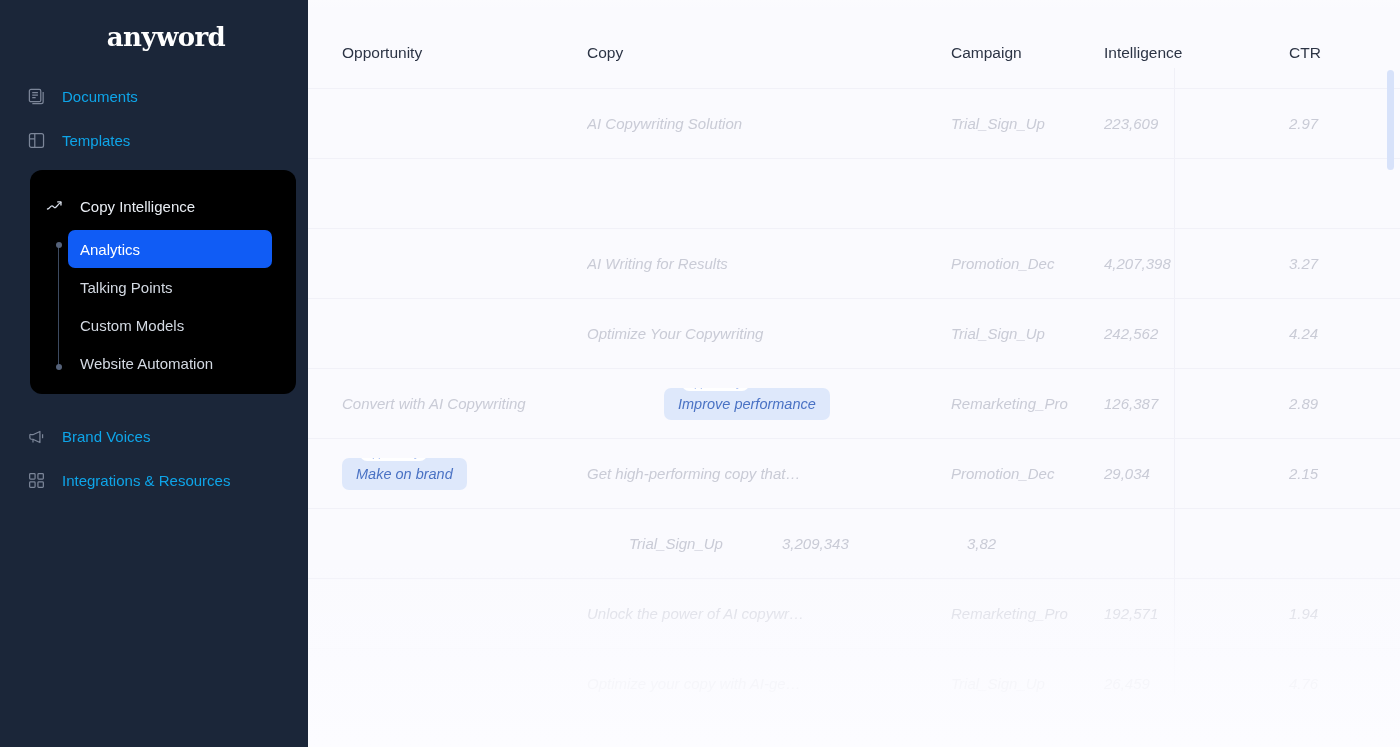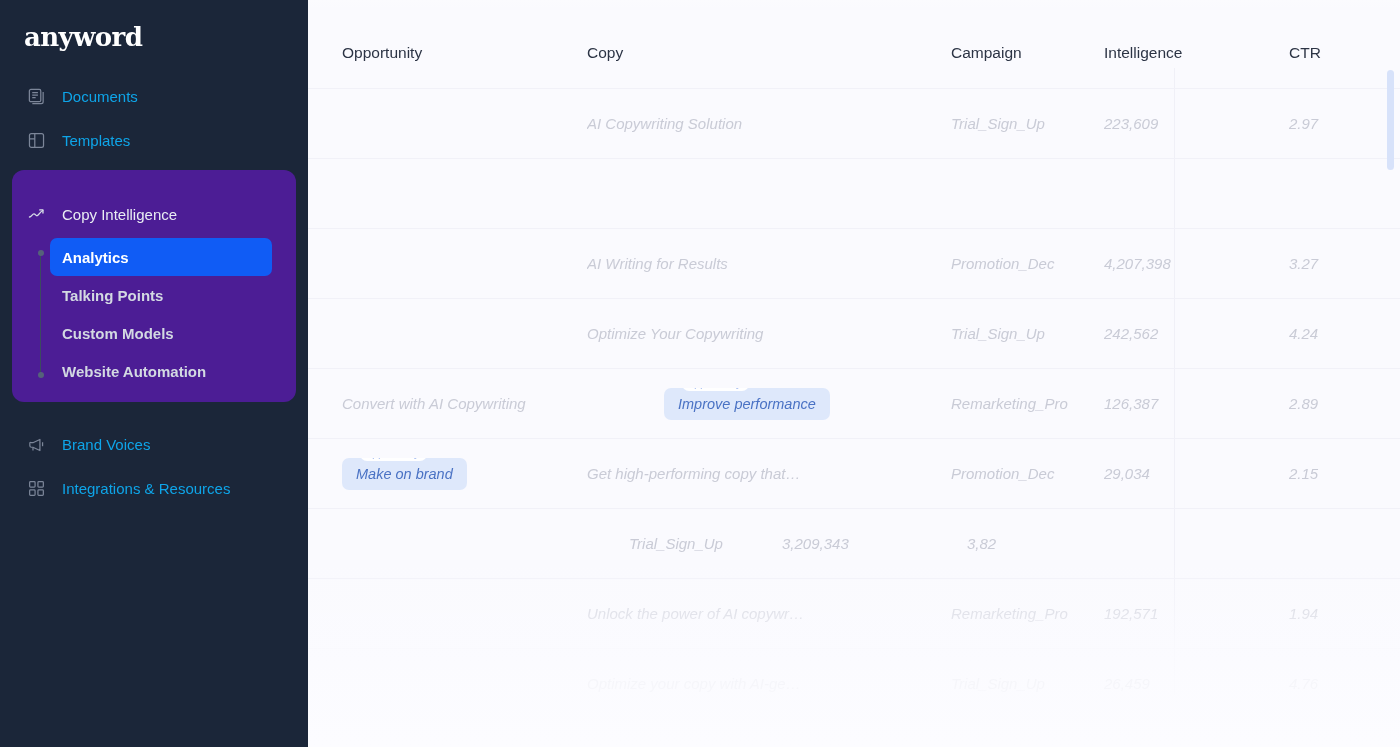--- a/index.html
+++ b/index.html
@@ -23,20 +23,21 @@
   .logo {
     font-family: "DejaVu Serif", serif;
     font-weight: 700;
     font-size: 26px;
     letter-spacing: -0.6px;
     color: #ffffff;
     padding: 0 0 0 24px;
     height: 38px;
     line-height: 38px;
     user-select: none;
+    text-align: center;
   }
   .nav { margin-top: 18px; }
   .nav-item {
     display: flex;
     align-items: center;
     height: 44px;
     padding-left: 26px;
     gap: 16px;
     color: #0ea5e9;
     font-size: 15px;
@@ -44,29 +45,29 @@
   }
   .nav-item.bright { color: #E9EDF3; }
   .nav-icon {
     width: 20px; height: 20px;
     display: inline-flex; align-items: center; justify-content: center;
     flex: 0 0 20px;
   }
   .nav-icon svg { display: block; }
 
   .group {
-    margin: 8px 12px 0 12px;
-    background: #4c1d95;
+    margin: 8px 12px 0 30px;
+    background: #000000;
     border-radius: 12px;
-    padding: 22px 0 12px 0;
+    padding: 14px 0 12px 0;
     position: relative;
   }
   .group .nav-item { padding-left: 14px; }
 
-  .subnav { position: relative; padding-left: 38px; padding-top: 2px; font-weight: bold; }
+  .subnav { position: relative; padding-left: 38px; padding-top: 2px; }
   .rail {
     position: absolute;
     left: 28px; top: 16px; bottom: 14px;
     width: 1px; background: #3C4A60;
   }
   .rail::before, .rail::after {
     content: "";
     position: absolute; left: -2.5px;
     width: 6px; height: 6px; border-radius: 50%;
     background: #55627A;

